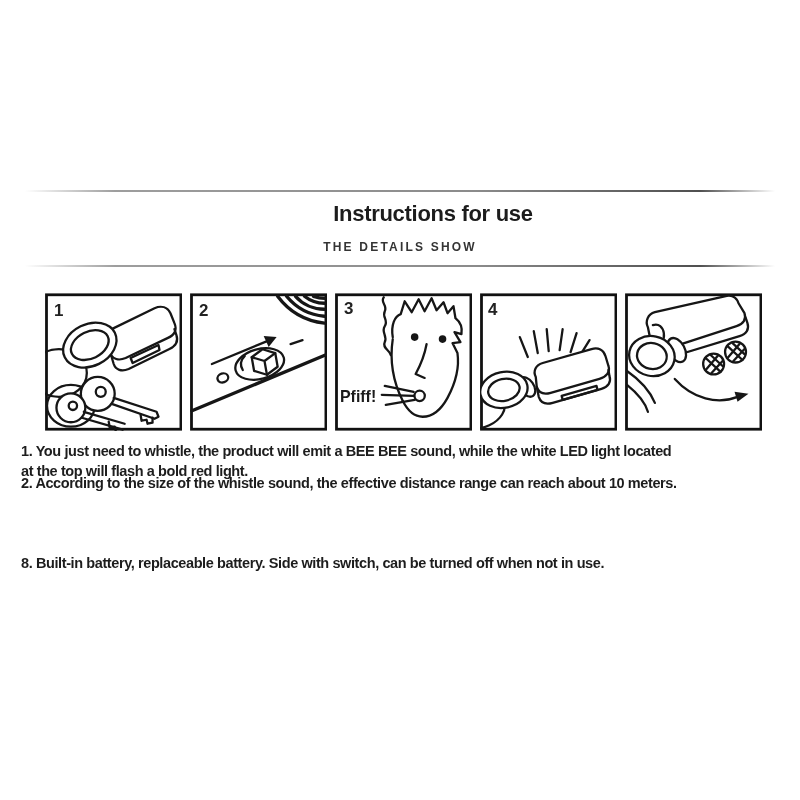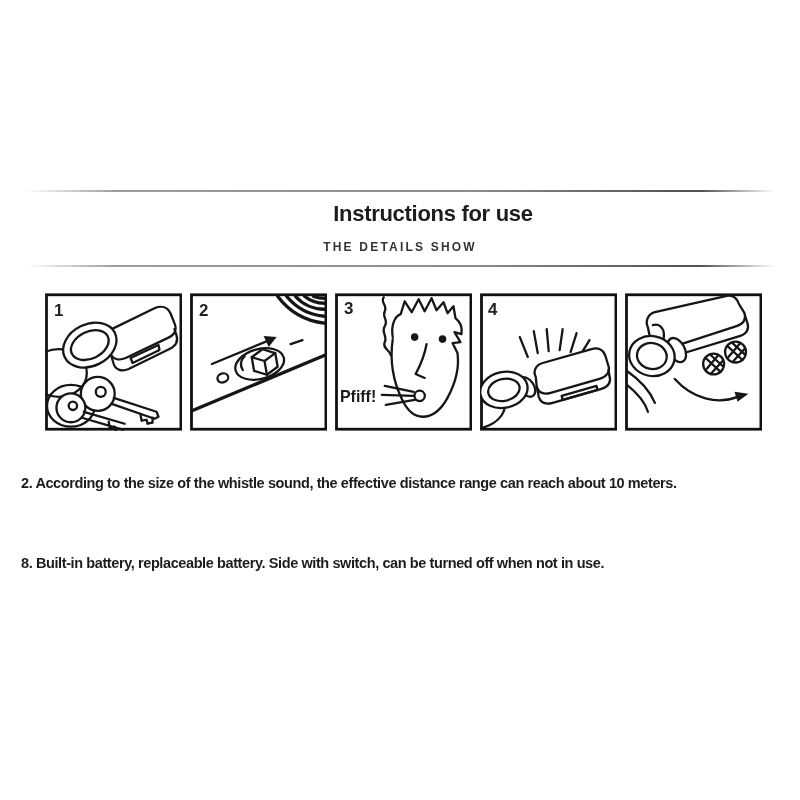--- a/index.html
+++ b/index.html
@@ -190,20 +190,22 @@
 
         <path class="ln" d="M50,86 C68,106 93,112 113,104"></path>
         <polygon class="solid" points="124,101 113,109 110,99"></polygon>
         <text class="num" x="9" y="22"></text>
       </svg>
     </div>
 
   </div>
 
   <div class="instr instr-1">
+    <div>1. You just need to whistle, the product will emit a BEE BEE sound, while the white LED light located</div>
+    <div>at the top will flash a bold red light.</div>
   </div>
   <div class="instr instr-2">
     <div>2. According to the size of the whistle sound, the effective distance range can reach about 10 meters.</div>
   </div>
   <div class="instr instr-3">
     <div>8. Built-in battery, replaceable battery. Side with switch, can be turned off when not in use.</div>
   </div>
 
 </div>
 

